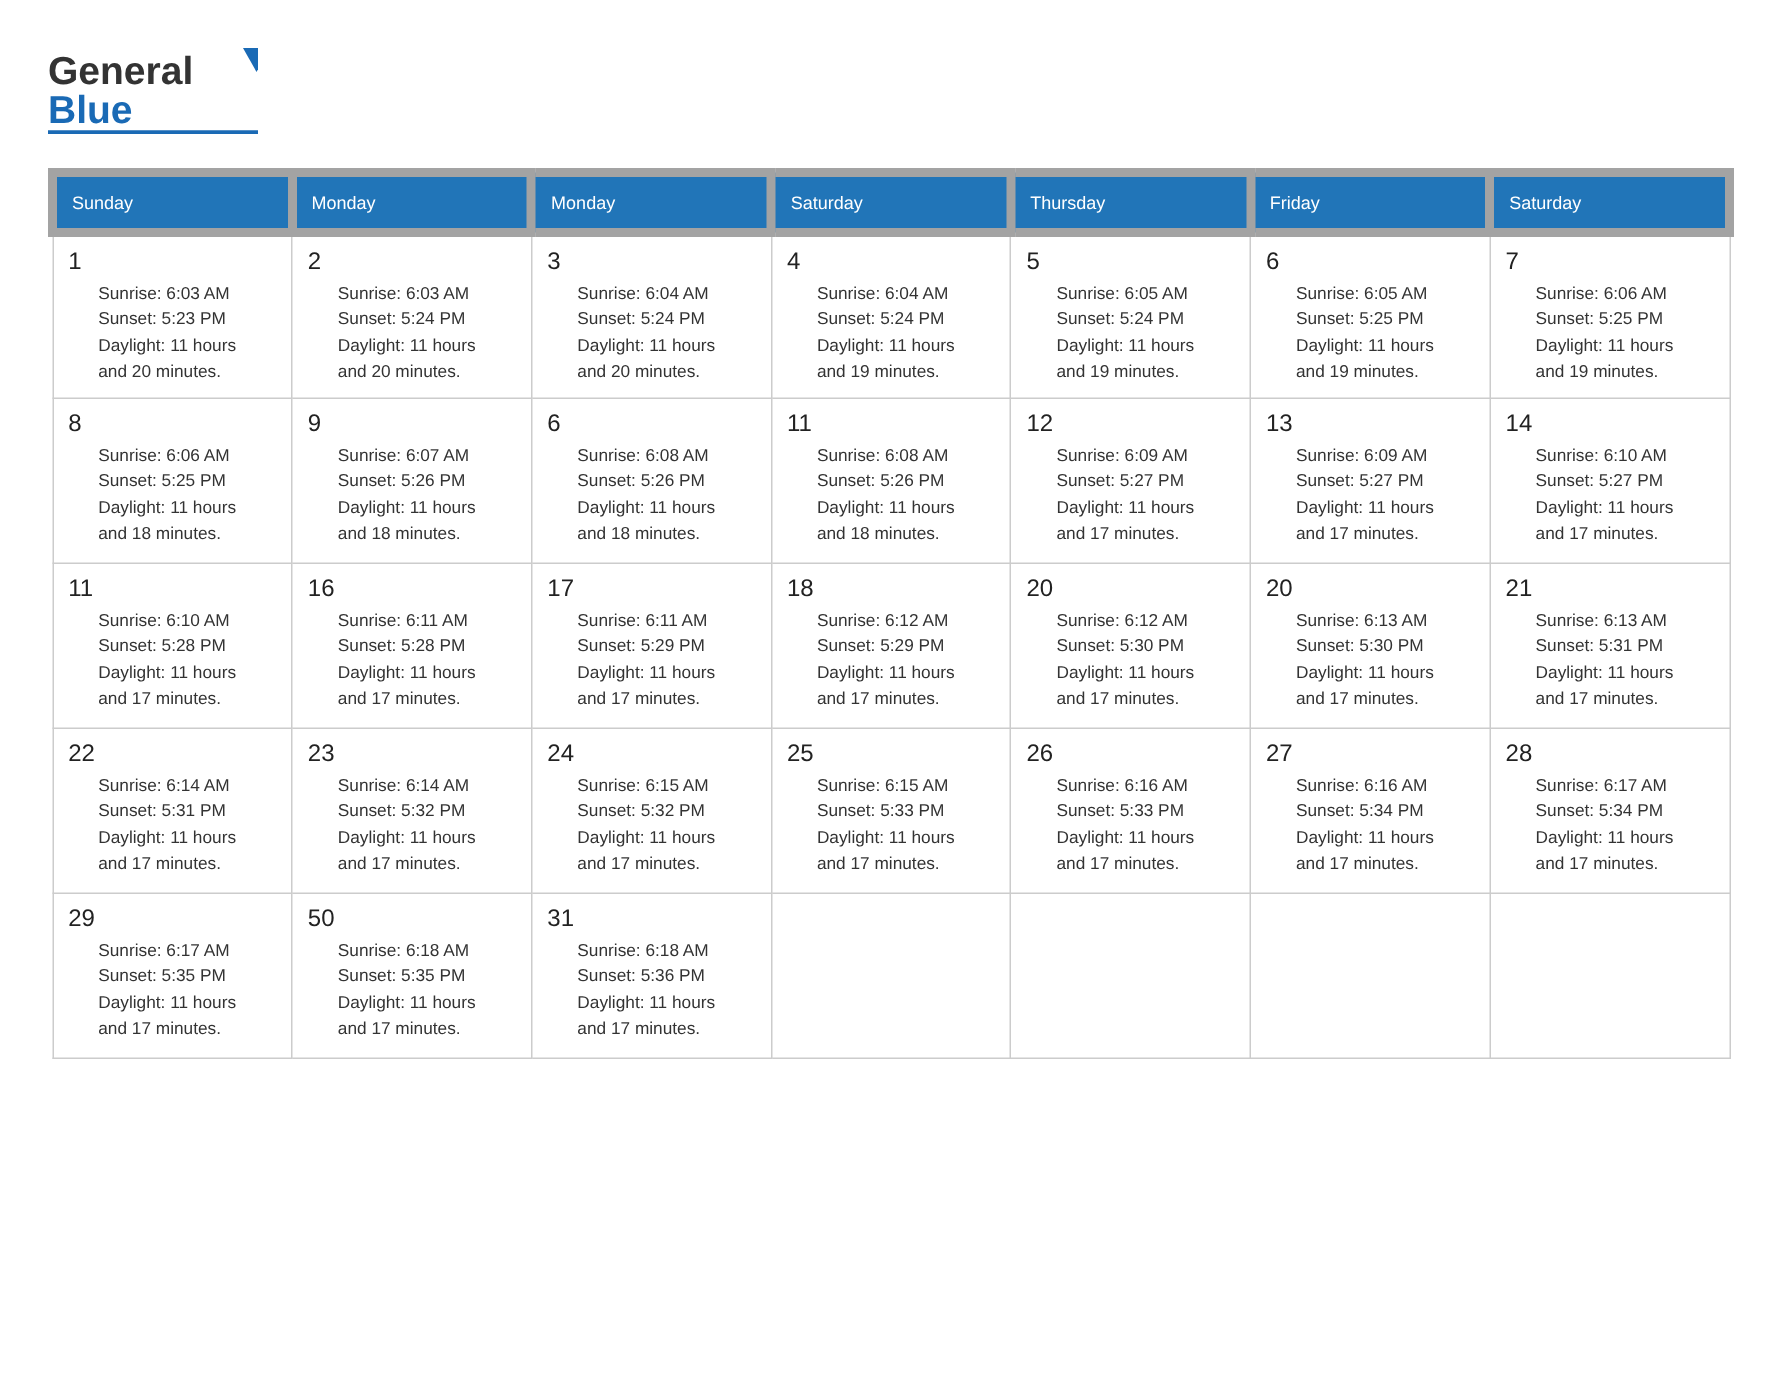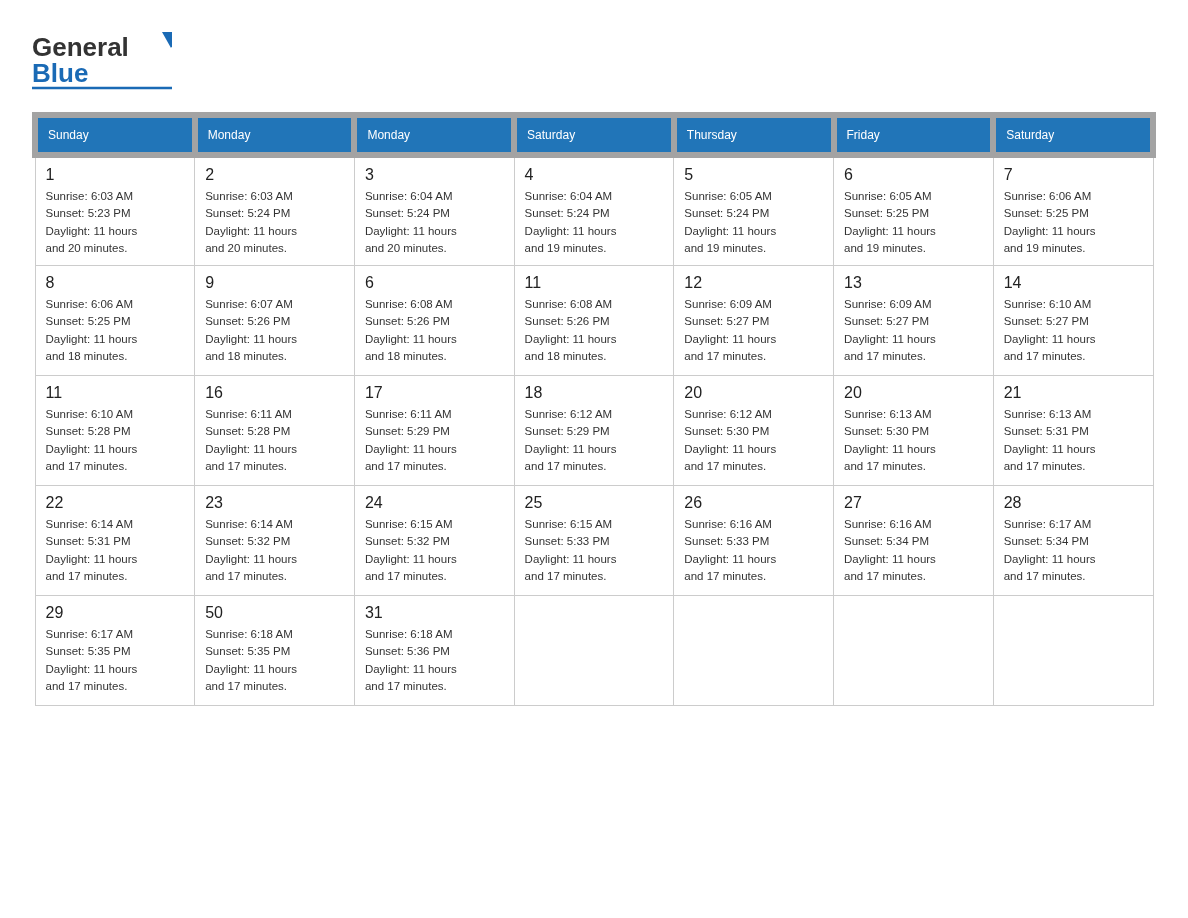--- a/index.html
+++ b/index.html
@@ -61,20 +61,21 @@
       font-size: 16px;
       font-weight: normal;
       color: #222;
       display: block;
       margin-bottom: 4px;
     }
     .day-info {
       font-size: 11.5px;
       color: #333;
       line-height: 1.5;
+      margin-left: 20px;
     }
     .empty-cell {
       background: #fff;
       border: 1px solid #ccc;
     }
   </style>
 </head>
 <body>
 
 <div class="header">

